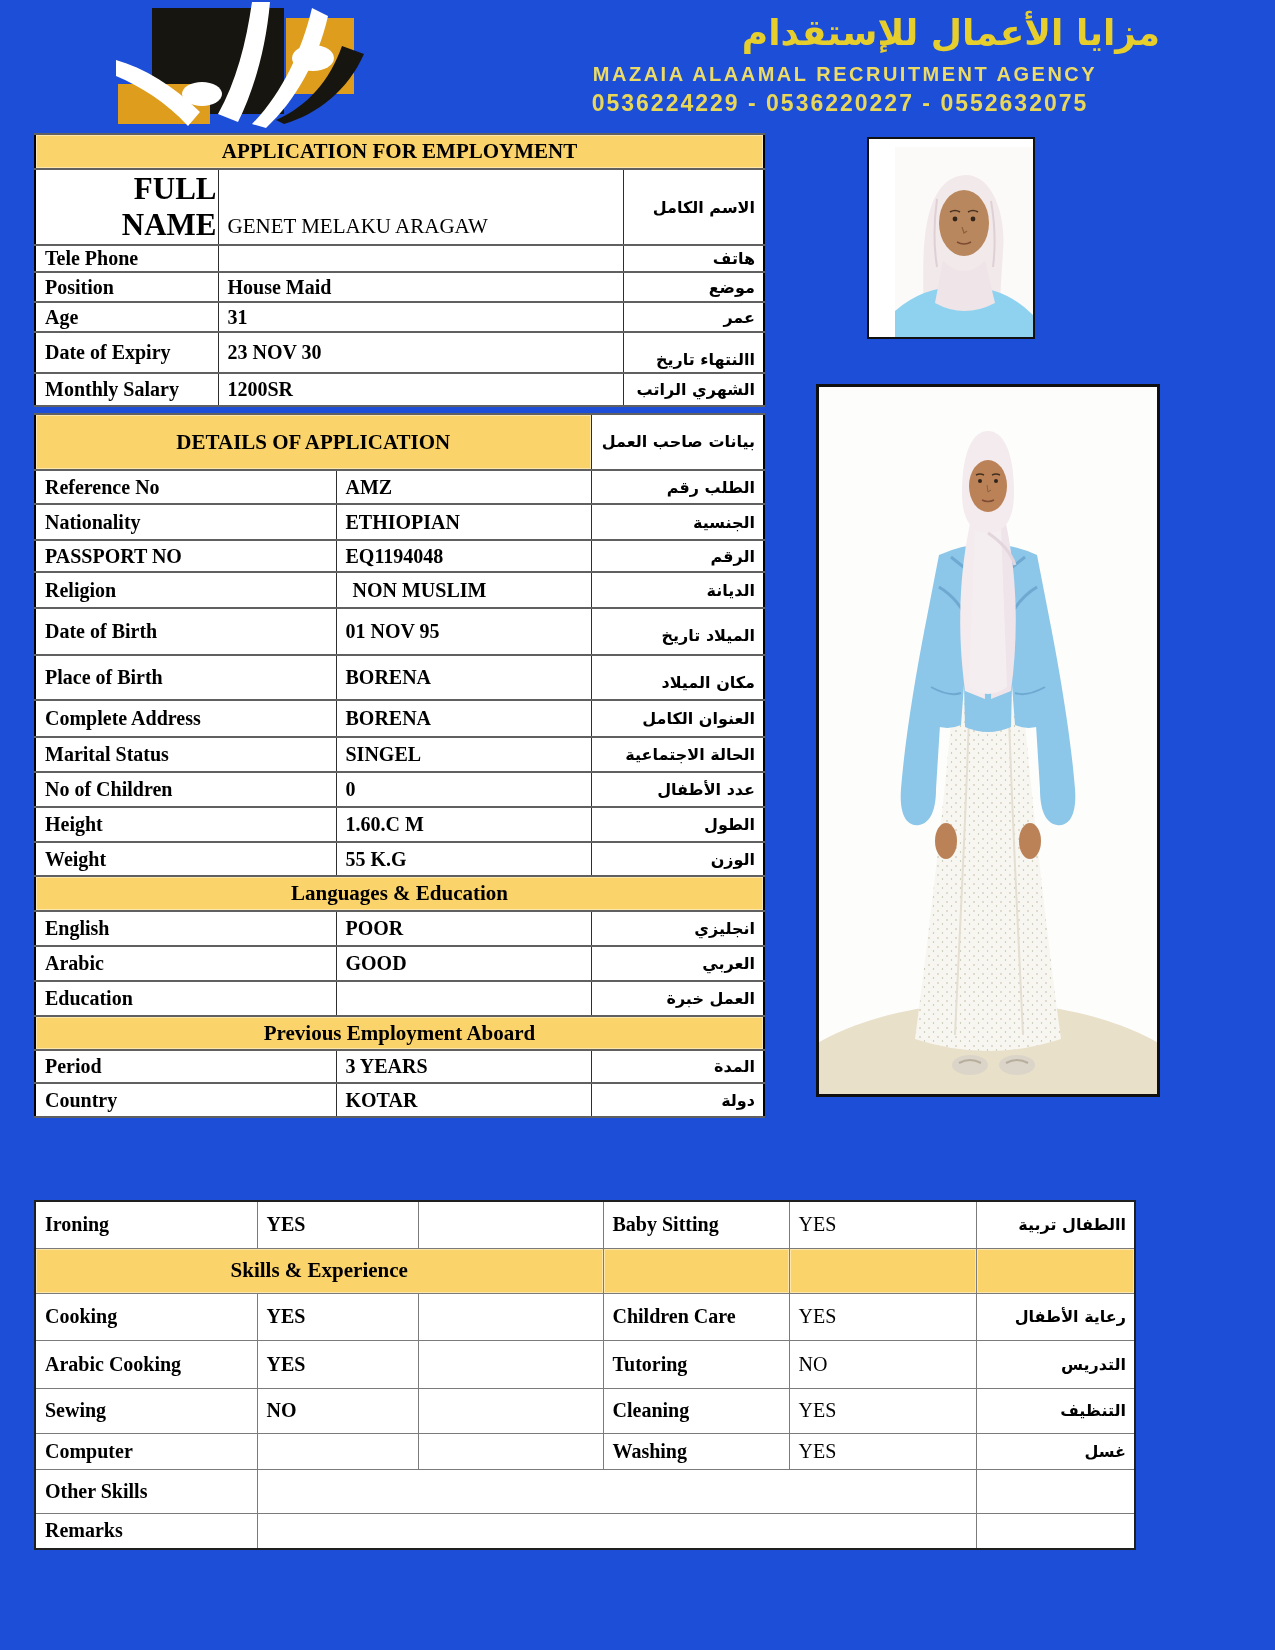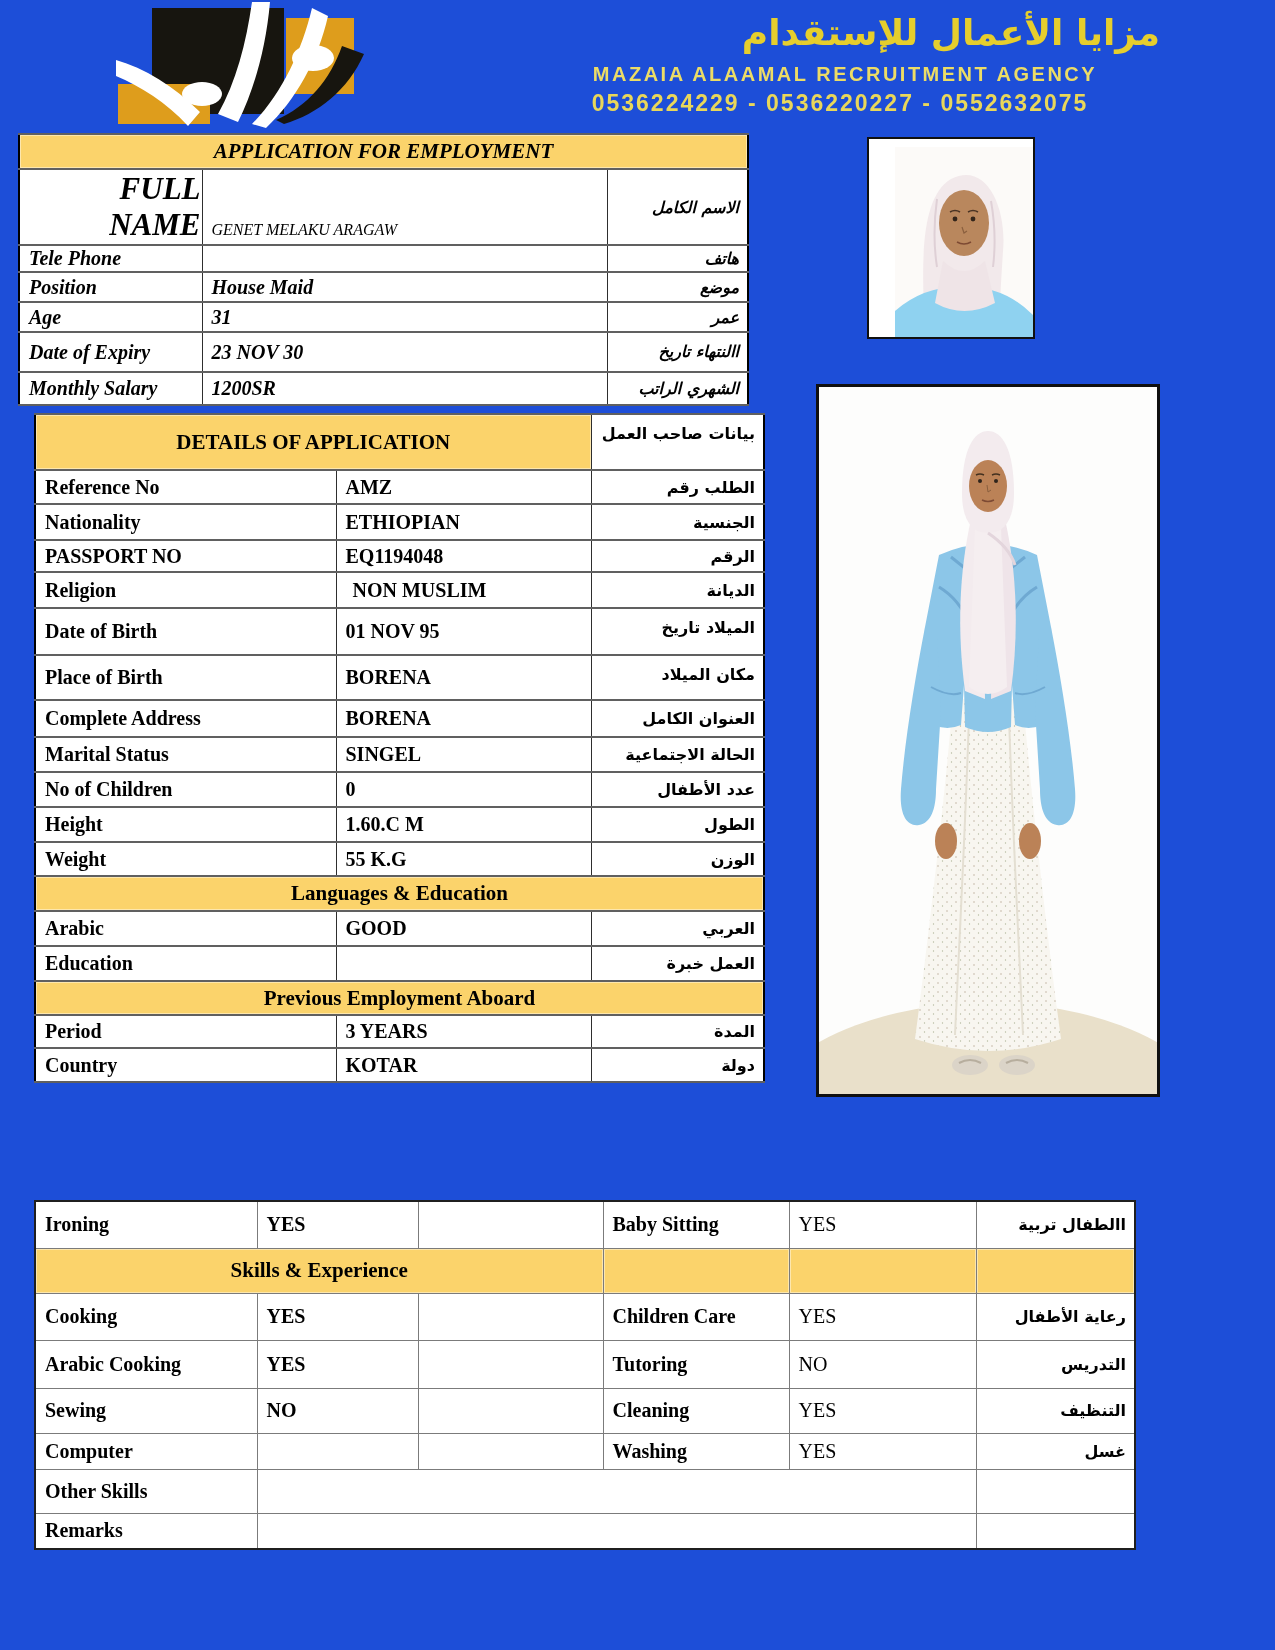--- a/index.html
+++ b/index.html
@@ -26,26 +26,26 @@
   .t3{border:2px solid #1f1f1f;}
   .t3 td{border:1px solid #7b7b7b;}
   .band{background:#FBD36B;text-align:center;font-weight:bold;font-size:21px;
         box-shadow:inset 0 0 0 1px rgba(255,255,255,0.45);}
   .band-empty{background:#FBD36B;box-shadow:inset 0 0 0 1px rgba(255,255,255,0.45);}
   .lbl{font-weight:bold;font-size:20px;padding-left:9px;vertical-align:middle;}
   .val{font-weight:bold;font-size:20px;padding-left:9px;vertical-align:middle;}
   .val-reg{font-weight:normal;}
   .ar{font-family:"DejaVu Sans", sans-serif;font-weight:bold;font-size:16px;
       text-align:right;padding-right:8px;vertical-align:middle;}
-  .arTop{vertical-align:top;padding-top:8px;line-height:1.35;}
-  .name-val{vertical-align:bottom;padding-bottom:5px;font-weight:normal;font-size:16px;}
+  .arTop{vertical-align:top;padding-top:16px;line-height:1.35;}
+  .name-val{vertical-align:bottom;padding-bottom:5px;font-weight:normal;font-size:21px;}
   .biglbl{font-size:31px;text-align:right;}
   .pad-extra{padding-left:16px;margin-top:16px;}
 
-  #t1{left:18px;top:133px;width:729px;font-style:italic;}
+  #t1{left:34px;top:133px;width:729px;}
   #t2{left:34px;top:413px;width:729px;}
   #t3{left:34px;top:1200px;width:1100px;}
 
   
   .photo-small{position:absolute;left:867px;top:137px;width:164px;height:198px;
         border:2px solid #101010;background:#fff;}
   .photo-large{position:absolute;left:816px;top:384px;width:338px;height:707px;
         border:3px solid #101010;background:#fff;}
   .photo-small svg,.photo-large svg{display:block;width:100%;height:100%;}
 </style>
@@ -243,20 +243,25 @@
     </tr>
     <tr style="height:34px">
       <td class="lbl">Weight</td>
       <td class="val">55 K.G</td>
       <td class="ar" dir="rtl">الوزن</td>
     </tr>
     <tr style="height:35px">
       <td colspan="3" class="band">Languages &amp; Education</td>
     </tr>
     <tr style="height:35px">
+      <td class="lbl">English</td>
+      <td class="val">POOR</td>
+      <td class="ar" dir="rtl">انجليزي</td>
+    </tr>
+    <tr style="height:35px">
       <td class="lbl">Arabic</td>
       <td class="val">GOOD</td>
       <td class="ar" dir="rtl">العربي</td>
     </tr>
     <tr style="height:35px">
       <td class="lbl">Education</td>
       <td class="val"></td>
       <td class="ar" dir="rtl">العمل خبرة</td>
     </tr>
     <tr style="height:34px">

